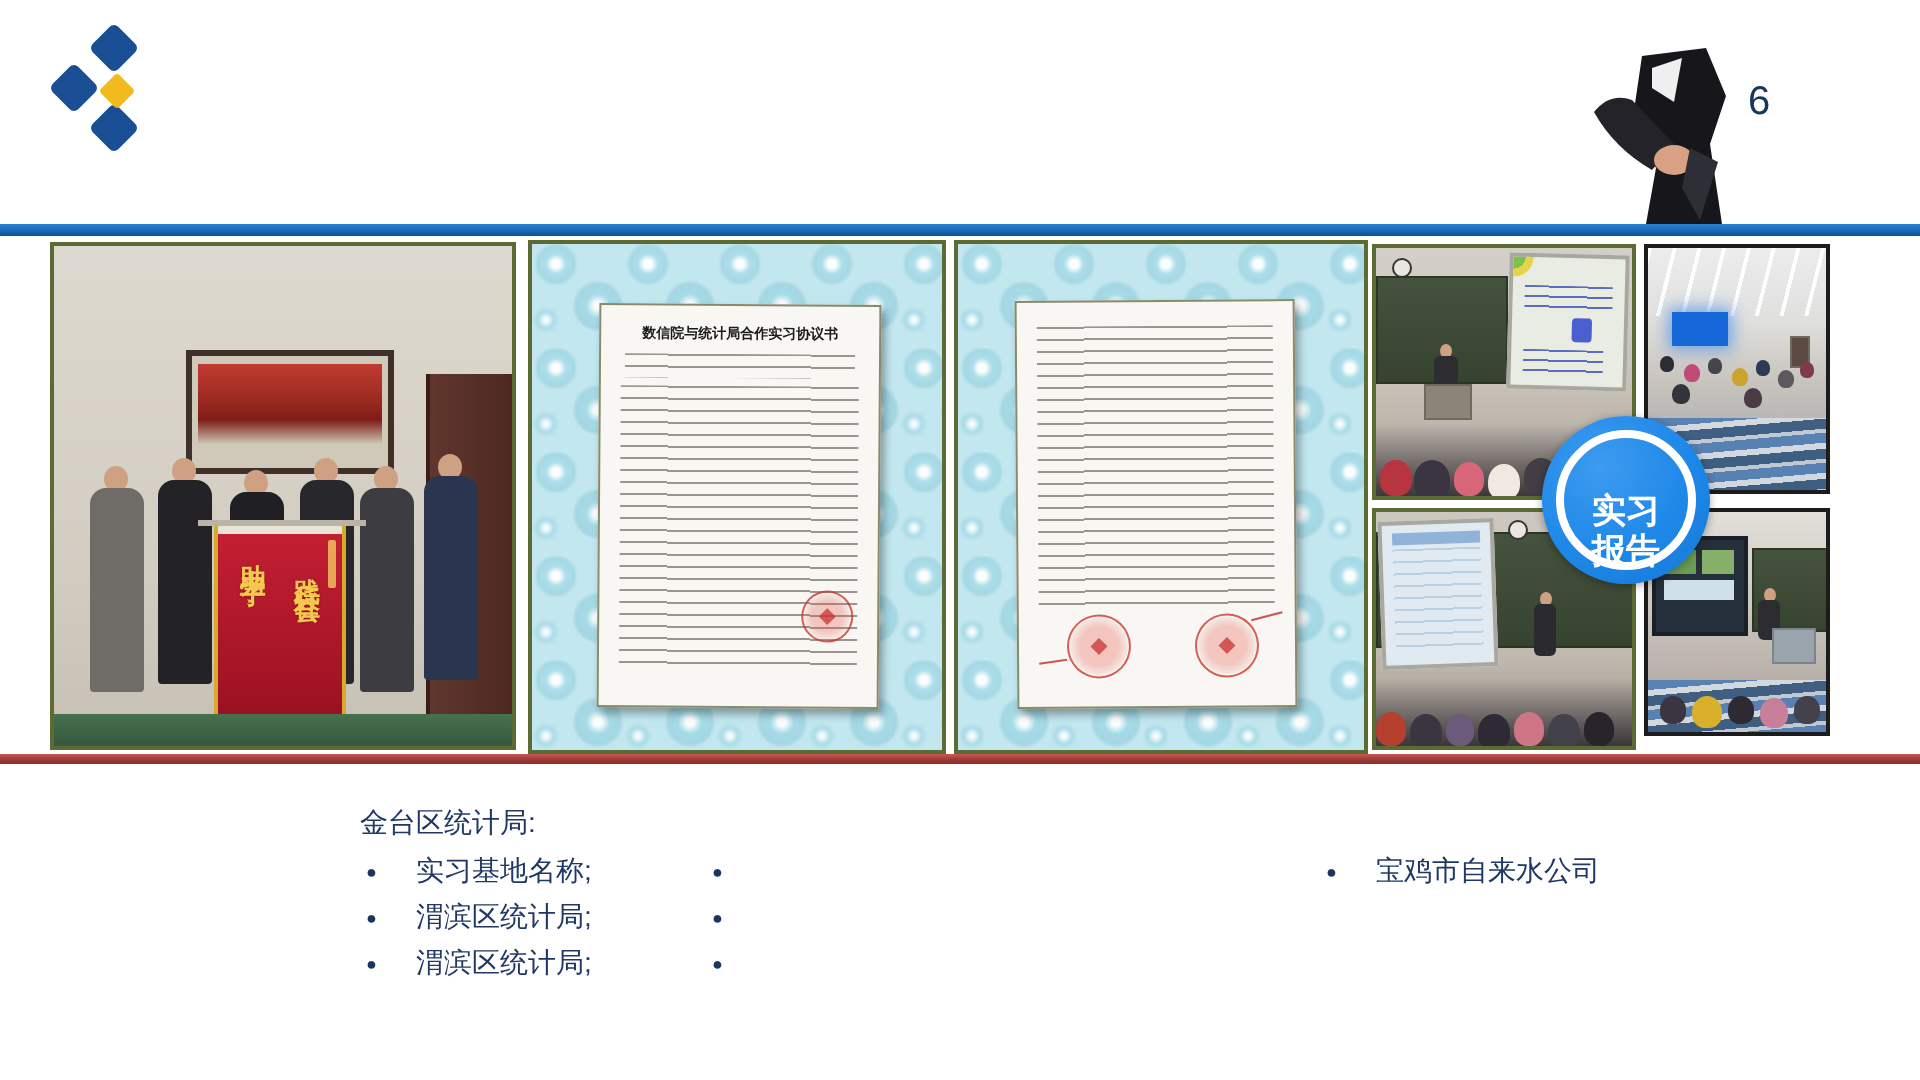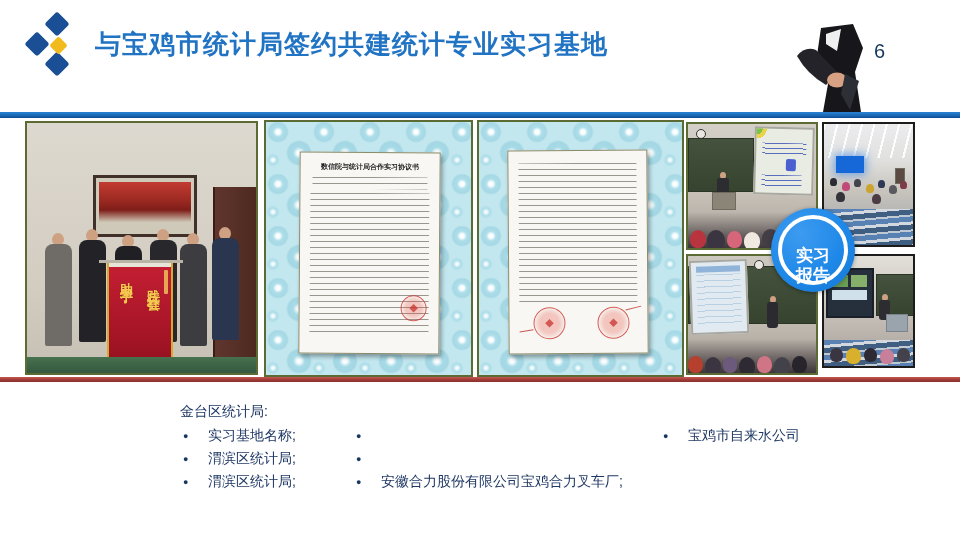--- a/index.html
+++ b/index.html
@@ -104,21 +104,20 @@
 
 <div class="slide">
 
   <div class="abs logo">
     <span class="dia t"></span>
     <span class="dia l"></span>
     <span class="dia b"></span>
     <span class="dia y"></span>
   </div>
 
-  <div class="abs title">与宝鸡市统计局签约共建统计专业实习基地</div>
 
   <div class="abs bizman">
     <svg width="82" height="88" viewBox="0 0 82 88">
       <path d="M26 4 L58 0 L68 24 L60 48 L66 88 L28 88 L33 60 L21 38 Z" fill="#17171b"></path>
       <path d="M2 32 Q10 22 21 26 L42 48 L31 61 Q12 50 2 32 Z" fill="#232329"></path>
       <path d="M31 10 L46 5 L42 27 L31 20 Z" fill="#efefef"></path>
       <ellipse cx="42" cy="56" rx="10" ry="7.5" fill="#d9a183"></ellipse>
       <path d="M50 50 L64 57 L55 86 L46 70 Z" fill="#2c2f36"></path>
     </svg>
   </div>
@@ -285,21 +284,20 @@
 
   <div class="bcol bcol2">
     <div class="base-row">
       <span class="bullet">●</span>
     </div>
     <div class="base-row">
       <span class="bullet">●</span>
     </div>
     <div class="base-row">
       <span class="bullet">●</span>
-      <span>安徽合力股份有限公司宝鸡合力叉车厂;</span>
     </div>
   </div>
 
   <div class="bcol bcol3">
     <div class="base-row">
       <span class="bullet">●</span>
       <span>宝鸡市自来水公司</span>
     </div>
   </div>
 

